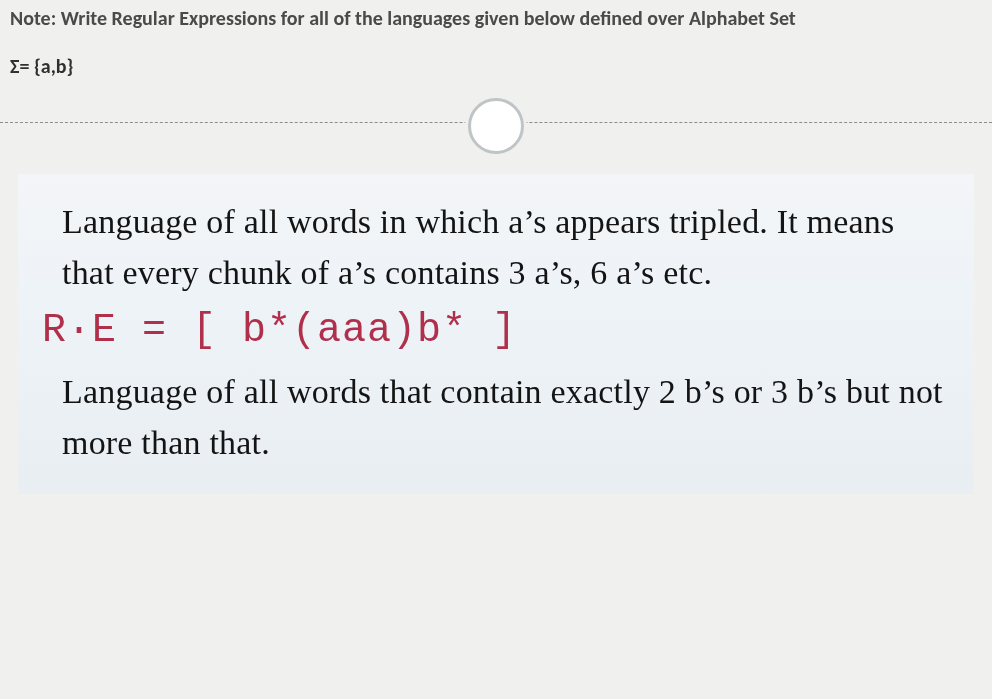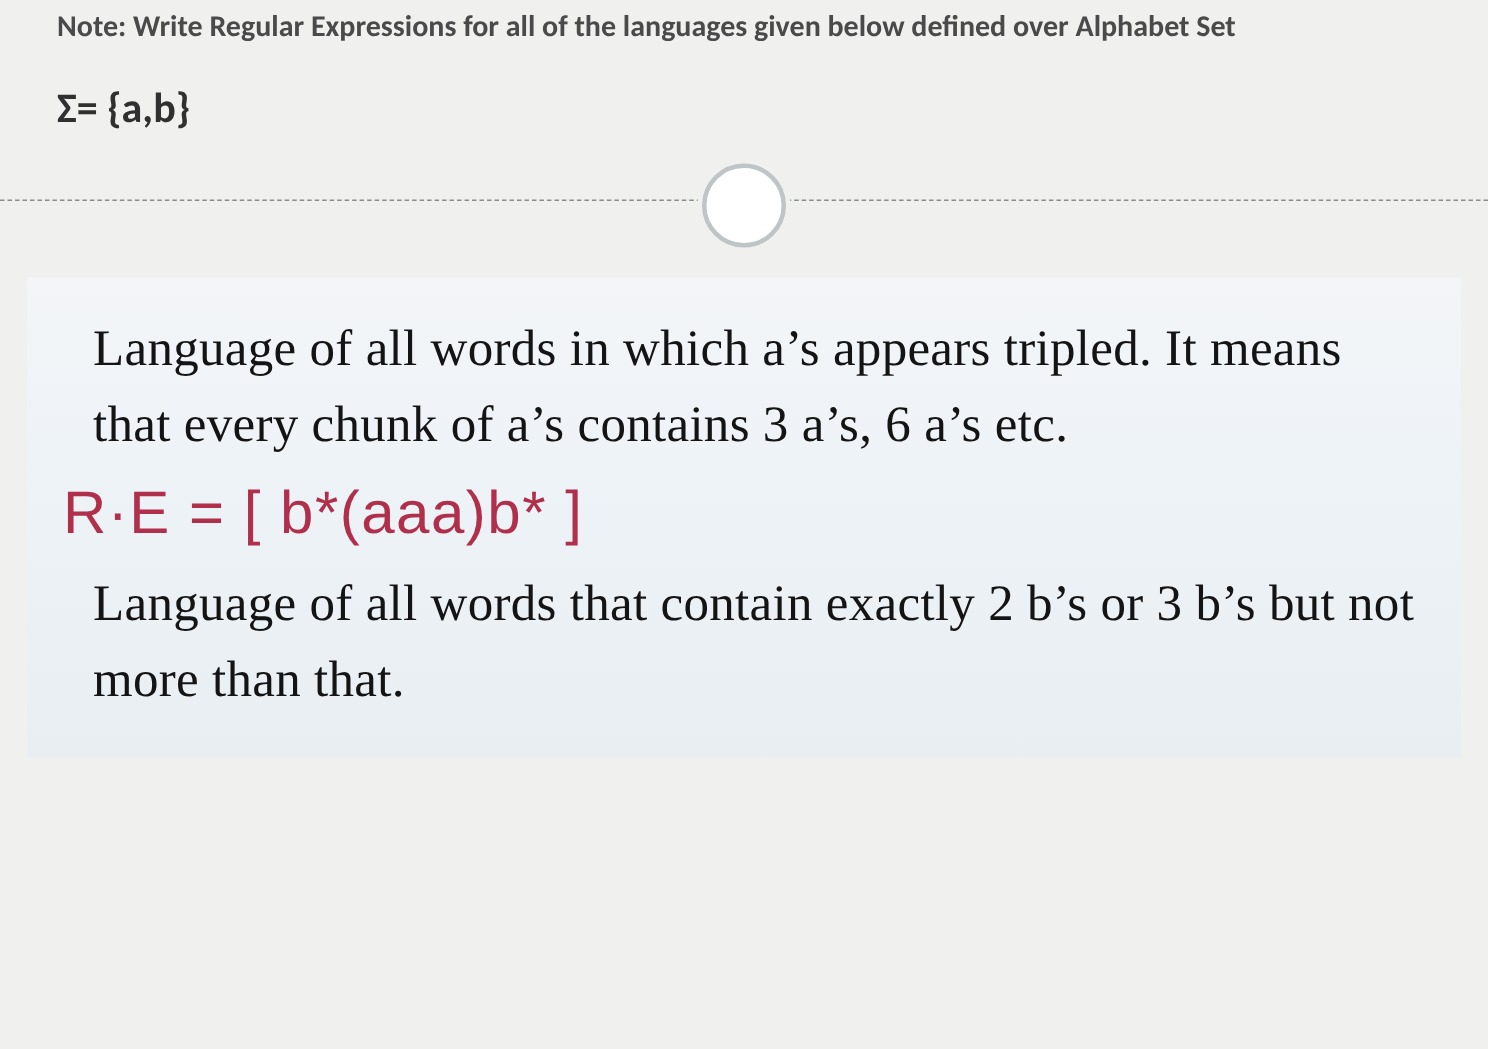--- a/index.html
+++ b/index.html
@@ -7,30 +7,29 @@
     padding: 0;
     width: 992px;
     height: 699px;
     background: #f0f0ef;
     font-family: Calibri, "Segoe UI", sans-serif;
     overflow: hidden;
   }
   .header-box {
     padding: 6px 10px 12px 10px;
     color: #4a4a4a;
-    margin-left: 28px;
   }
   .note-line {
     font-weight: 700;
     font-size: 20px;
     color: #4a4a4a;
   }
   .sigma-line {
     font-weight: 700;
-    font-size: 28px;
+    font-size: 20px;
     color: #303030;
     margin-top: 24px;
   }
   .divider-wrap {
     position: relative;
     height: 54px;
     margin-top: 6px;
   }
   .dash-line {
     position: absolute;
@@ -62,21 +61,21 @@
     font-family: "Times New Roman", Times, serif;
   }
   .printed {
     font-size: 34px;
     line-height: 1.5;
     color: #141414;
     letter-spacing: 0.2px;
     margin-left: 24px;
   }
   .handwritten {
-    font-family: Liberation Sans, sans-serif;
+    font-family: Liberation Mono, monospace;
     color: #b0304c;
     font-size: 40px;
     line-height: 1.25;
     margin: 8px 0 10px 4px;
     font-weight: 500;
     letter-spacing: 1px;
   }
 </style>
 </head>
 <body>

